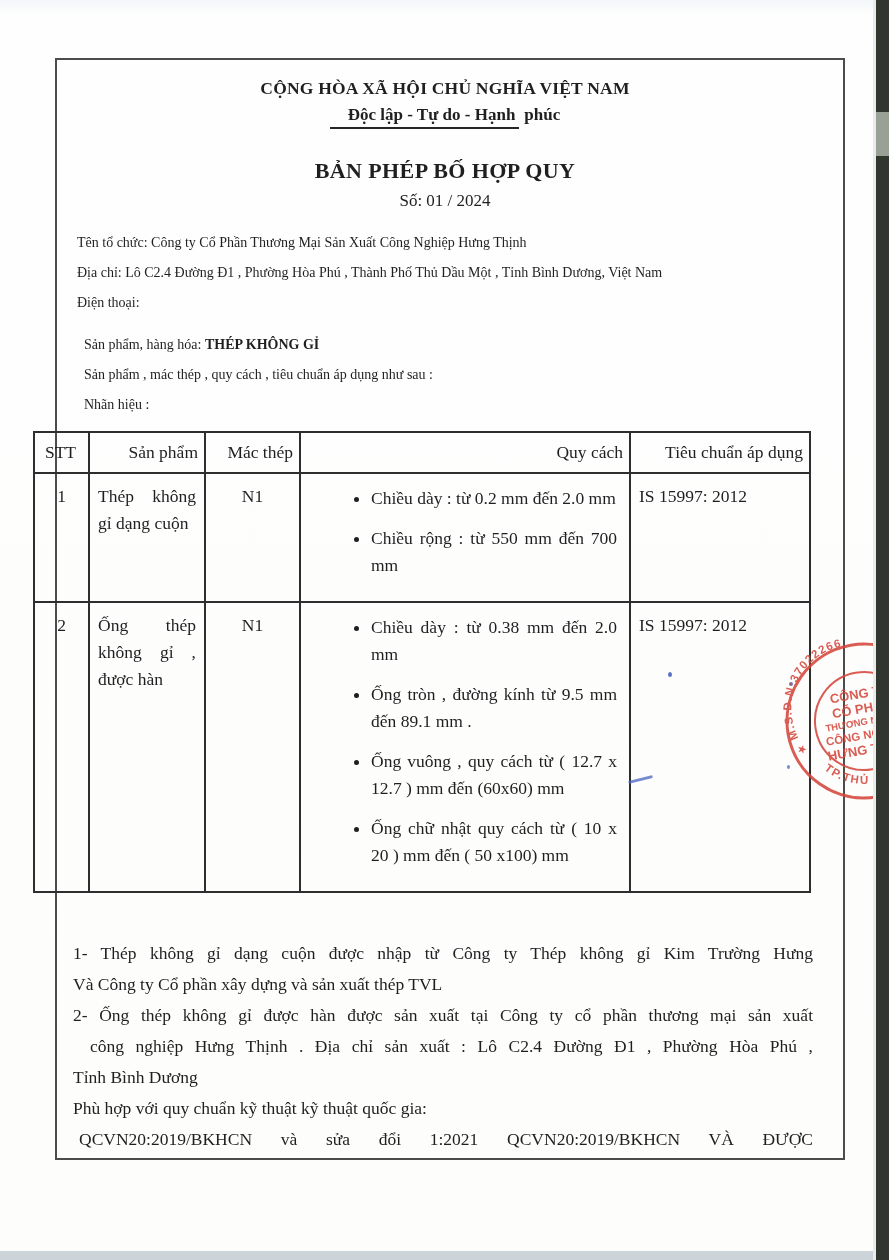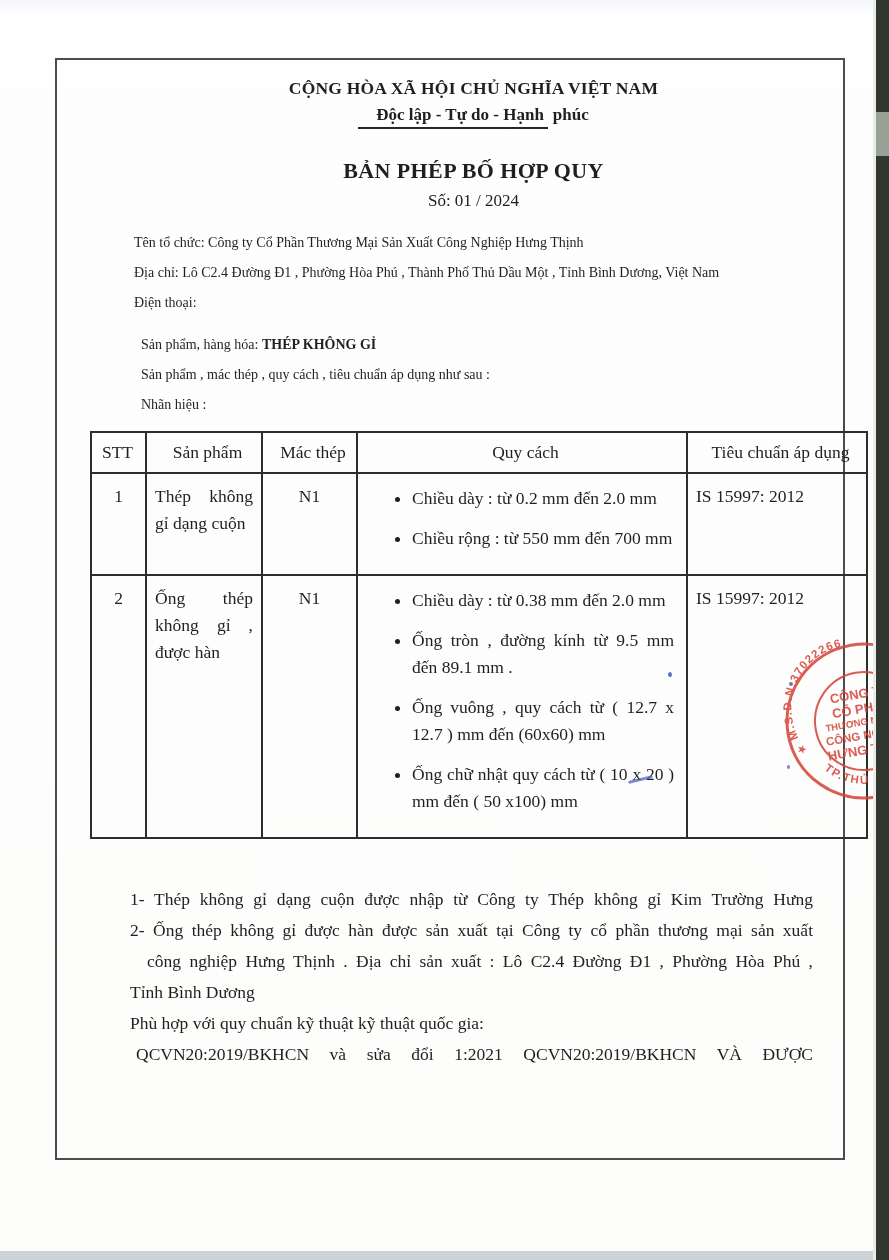--- a/index.html
+++ b/index.html
@@ -10,45 +10,45 @@
   }
   
   .edge-right { position:absolute; left:876px; top:0; width:13px; height:1260px; background:#31362f; z-index:20; }
   .edge-right-hl { position:absolute; left:873px; top:0; width:3px; height:1260px; background:#e9ece9; z-index:21; }
   .edge-right-light { position:absolute; left:876px; top:112px; width:13px; height:44px; background:#99a096; z-index:22; }
   .edge-bottom { position:absolute; left:0; top:1251px; width:889px; height:9px; background:#ccd4d9; z-index:19; }
 
   
   .sheet { position:absolute; left:55px; top:58px; width:790px; height:1102px;
            border:2px solid #4c4c4c; box-sizing:border-box; background:transparent; z-index:2; }
-  .inner { padding:12px 30px 0 77px; }
+  .inner { padding:12px 30px 0 20px; }
 
   .nat-title { text-align:center; font-weight:bold; font-size:17.5px; letter-spacing:.2px; margin:6px 0 6px; }
   .motto { text-align:center; font-weight:bold; font-size:17px; margin:0 0 0; }
   .motto-u { display:inline-block; border-bottom:2px solid #262626; padding:0 4px 2px 18px; }
   .motto-tail { display:inline-block; padding-left:5px; }
   .doc-title { text-align:center; font-weight:bold; font-size:22px; letter-spacing:.4px; margin:29px 0 7px; }
   .doc-no { text-align:center; font-size:17px; margin:0 0 17px; }
 
   .meta { font-size:14px; line-height:30px; margin:0; text-align:justify; }
   .meta.gap-top { margin-top:12px; }
   .meta.indent { padding-left:7px; }
   .meta b { font-weight:bold; }
 
   .doc-table { border-collapse:collapse; table-layout:fixed; width:776px; margin:11px 0 0 -44px; }
   .doc-table th, .doc-table td { border:2px solid #2e2e2e; font-size:17.5px; font-weight:normal; }
-  .doc-table thead th { text-align:center; padding:9px 6px 9px 13px; }
+  .doc-table thead th { text-align:right; padding:9px 6px 9px 13px; }
   .doc-table thead th.c-stt { text-align:center; padding-left:4px; }
   .doc-table tbody td { vertical-align:top; padding:9px 8px; line-height:27px; }
   td.cell-stt { text-align:center; }
   td.cell-sp  { text-align:justify; padding-left:13px; padding-right:10px; }
   td.cell-mt  { text-align:center; }
   td.cell-tc  { padding-left:12px; }
   td.cell-qc ul { margin:2px 0 0 0; padding:0 4px 0 46px; }
-  td.cell-qc li { margin-bottom:13px; text-align:justify; line-height:27px; }
+  td.cell-qc li { margin-bottom:13px; text-align:justify; line-height:27px;margin-left:16px; }
 
   .notes { margin:45px 0 0 -4px; font-size:17.5px; line-height:31px; }
   .notes p { margin:0; }
   .jlast { text-align:justify; text-align-last:justify; }
   .n-ind { padding-left:17px; }
   .qcvn1 { padding-left:6px; }
   .qcvn2 { margin-left:-40px; }
 
   
   .stamp { position:absolute; left:764px; top:621px; width:200px; height:200px; z-index:10; opacity:.88; }
@@ -125,20 +125,21 @@
                 <li>Ống chữ nhật quy cách từ ( 10 x 20 ) mm đến ( 50 x100) mm</li>
               </ul>
             </td>
             <td class="cell-tc">IS 15997: 2012</td>
           </tr>
         </tbody>
       </table>
 
       <div class="notes">
         <p class="jlast">1-  Thép không gỉ dạng cuộn được nhập từ Công ty Thép không gỉ Kim Trường Hưng</p>
+        <p>Và Công ty Cổ phần xây dựng và sản xuất thép TVL</p>
         <p class="jlast">2-  Ống thép không gỉ được hàn được sản xuất tại Công ty cổ phần thương mại sản xuất</p>
         <p class="jlast n-ind">công nghiệp Hưng Thịnh . Địa chỉ sản xuất : Lô C2.4 Đường Đ1 , Phường Hòa Phú ,</p>
         <p>Tỉnh Bình Dương</p>
         <p>Phù hợp với quy chuẩn kỹ thuật kỹ thuật quốc gia:</p>
         <p class="jlast qcvn1">QCVN20:2019/BKHCN  và  sửa  đổi  1:2021  QCVN20:2019/BKHCN  VÀ  ĐƯỢC</p>
       </div>
 
     </div>
   </div>
 

